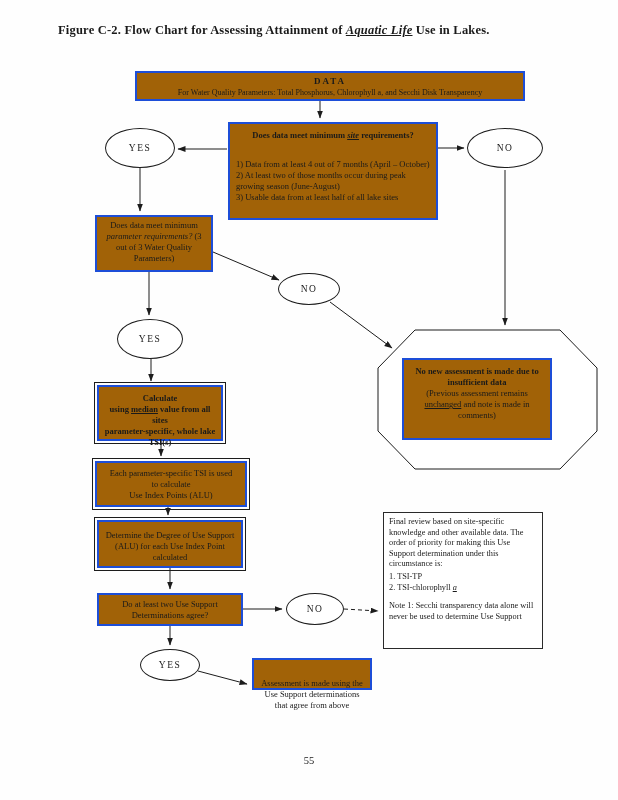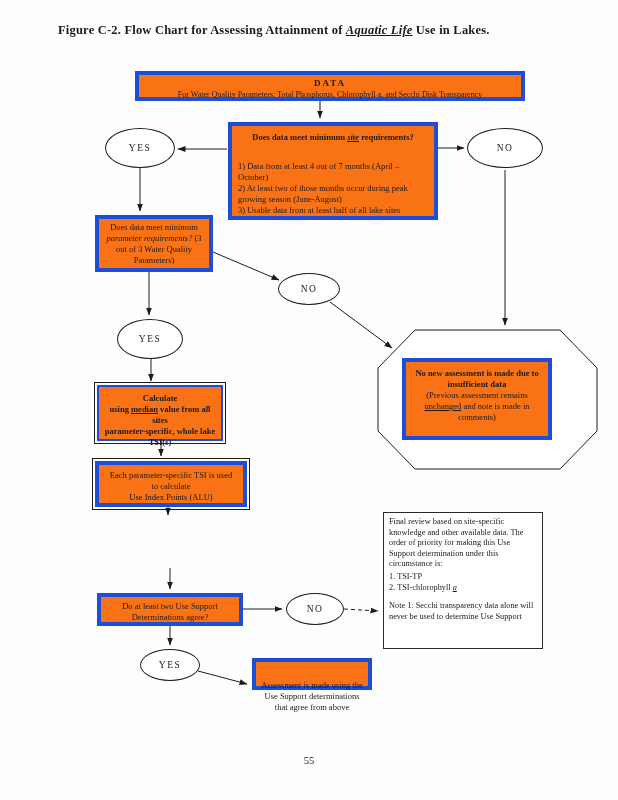--- a/index.html
+++ b/index.html
@@ -8,21 +8,21 @@
     font-family:"Liberation Serif","DejaVu Serif",serif;color:#1a1a1a;
     overflow:hidden;margin:0 auto;
   }
   .title{
     position:absolute;left:58px;top:23px;width:520px;
     font-size:12.5px;font-weight:bold;letter-spacing:.2px;
   }
   .title .em{font-style:italic;text-decoration:underline;}
   svg.wires{position:absolute;left:0;top:0;z-index:0;}
   .box{
-    position:absolute;background:#f97316;border:4px solid #1d4ed8;
+    position:absolute;background:#a16207;border:2px solid #1d4ed8;
     box-sizing:border-box;font-size:8.5px;line-height:1.3;
     text-align:center;padding:3px 4px;z-index:1;
   }
   .dbl{outline:1px solid #1c1c1c;outline-offset:2px;}
   .thick{border-width:2px;}
   .left{text-align:left;}
   .oval{
     position:absolute;background:#fff;border:1px solid #1c1c1c;border-radius:50%;
     display:flex;align-items:center;justify-content:center;
     font-size:9.5px;letter-spacing:1.5px;z-index:1;box-sizing:border-box;
@@ -123,20 +123,21 @@
     </div>
     <div>parameter-specific, whole lake TSI(s)</div>
   </div>
 
   <div class="box dbl" style="left:95px;top:461px;width:152px;height:46px;padding-top:5px;">
     <div>Each parameter-specific TSI is used</div>
     <div>to calculate</div>
     <div>Use Index Points (ALU)</div>
   </div>
 
+  <div class="box dbl" style="left:97px;top:520px;width:146px;height:48px;padding-top:8px;">Determine the Degree of Use Support (ALU) for each Use Index Point calculated</div>
 
   <div class="box" style="left:97px;top:593px;width:146px;height:33px;padding-top:4px;">Do at least two Use Support Determinations agree?</div>
 
   <div class="oval" style="left:286px;top:593px;width:58px;height:32px;">
     <span>NO</span>
   </div>
 
   <div class="notebox">
     <p>Final review based on site-specific knowledge and other available data. The order of priority for making this Use Support determination under this circumstance is:</p>
     <div>1.  TSI-TP</div>

